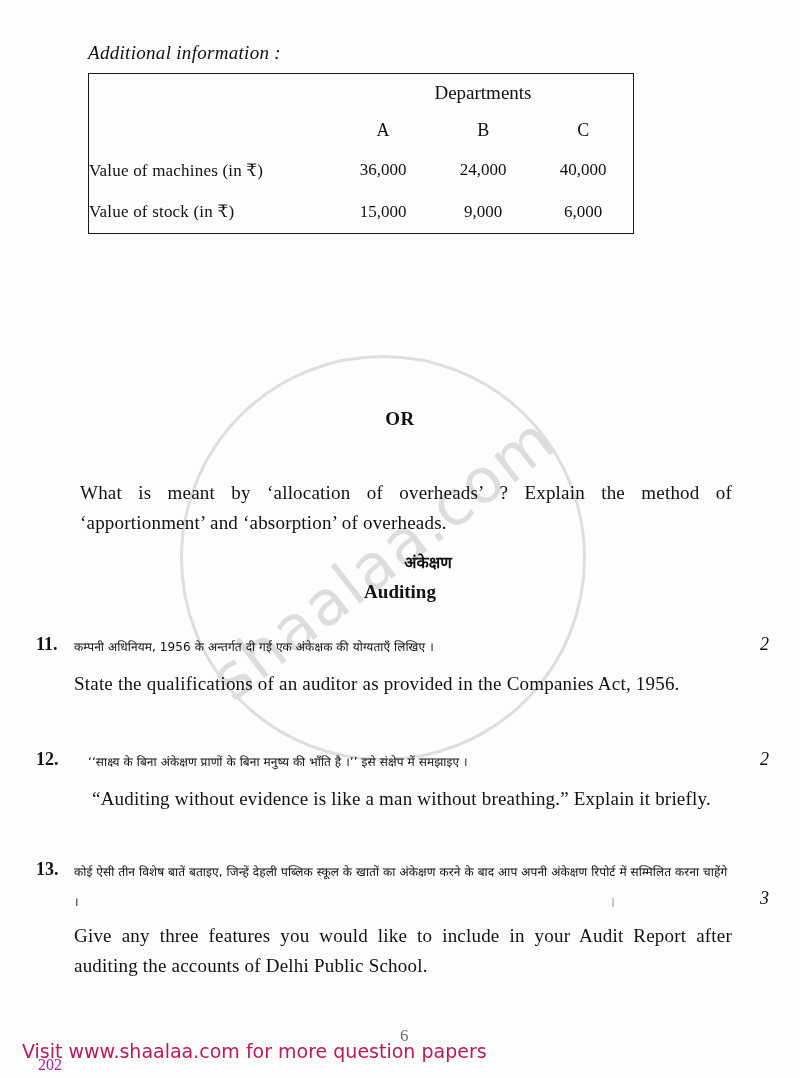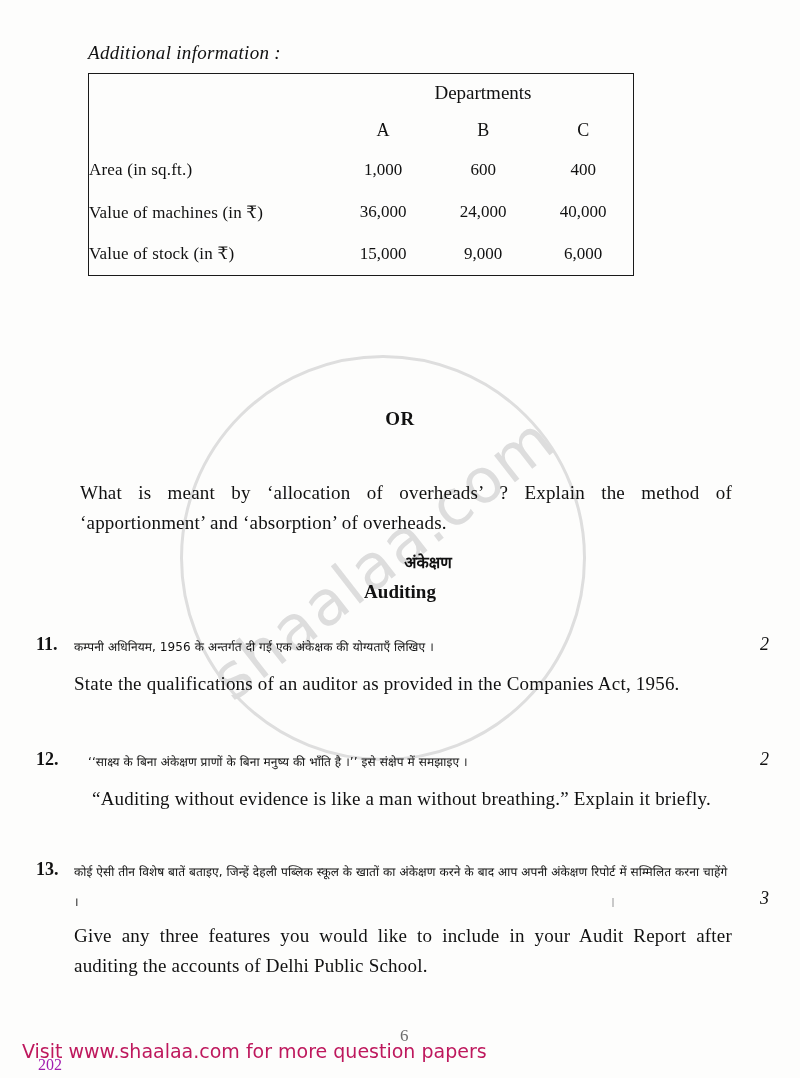--- a/index.html
+++ b/index.html
@@ -250,26 +250,20 @@
           <td class="hdr-departments" colspan="3">Departments</td>
         </tr>
         <tr>
           <td></td>
           <td class="hdr-sub vline-left">A</td>
           <td class="hdr-sub vline-left">B</td>
           <td class="hdr-sub vline-left">C</td>
         </tr>
 
         <tr class="row-data">
-          <td class="cell-label">Area  (in  sq.ft.)</td>
-          <td class="cell-num vline-left">1,000</td>
-          <td class="cell-num vline-left">600</td>
-          <td class="cell-num vline-left">400</td>
-        </tr>
-        <tr class="row-data">
           <td class="cell-label">Value  of  machines  (in  ₹)</td>
           <td class="cell-num vline-left">36,000</td>
           <td class="cell-num vline-left">24,000</td>
           <td class="cell-num vline-left">40,000</td>
         </tr>
         <tr class="row-data">
           <td class="cell-label">Value  of  stock  (in  ₹)</td>
           <td class="cell-num vline-left">15,000</td>
           <td class="cell-num vline-left">9,000</td>
           <td class="cell-num vline-left">6,000</td>

